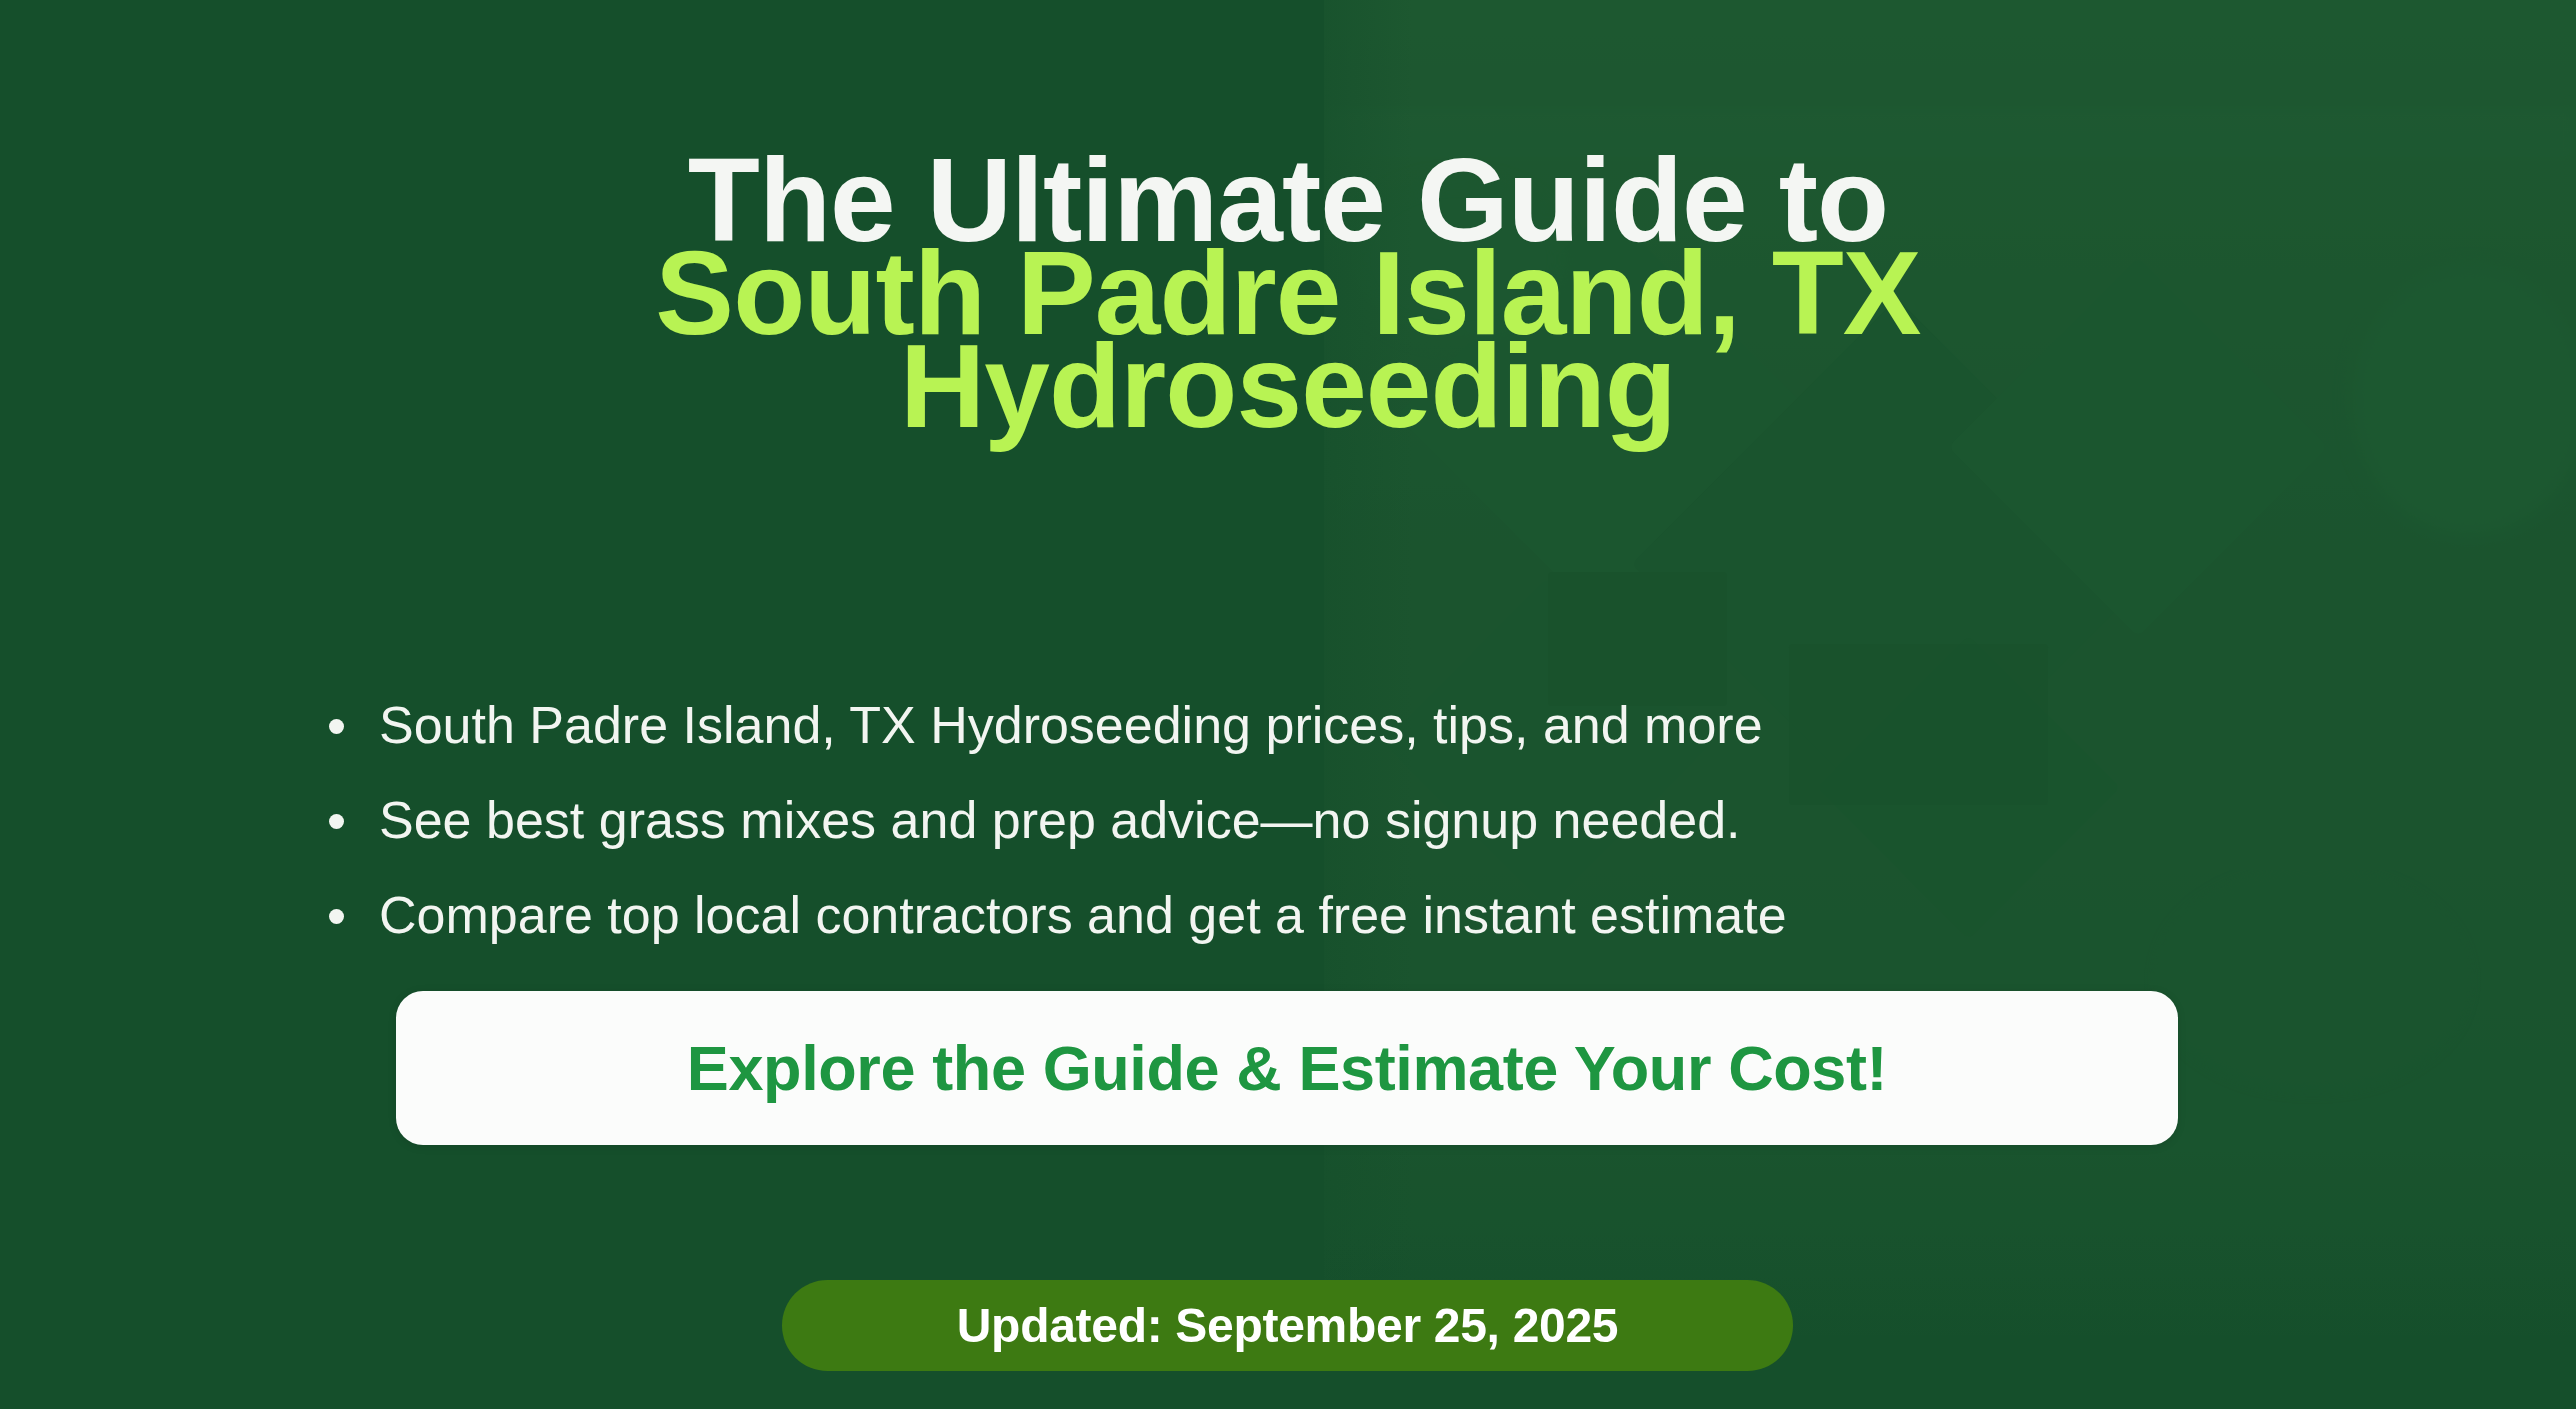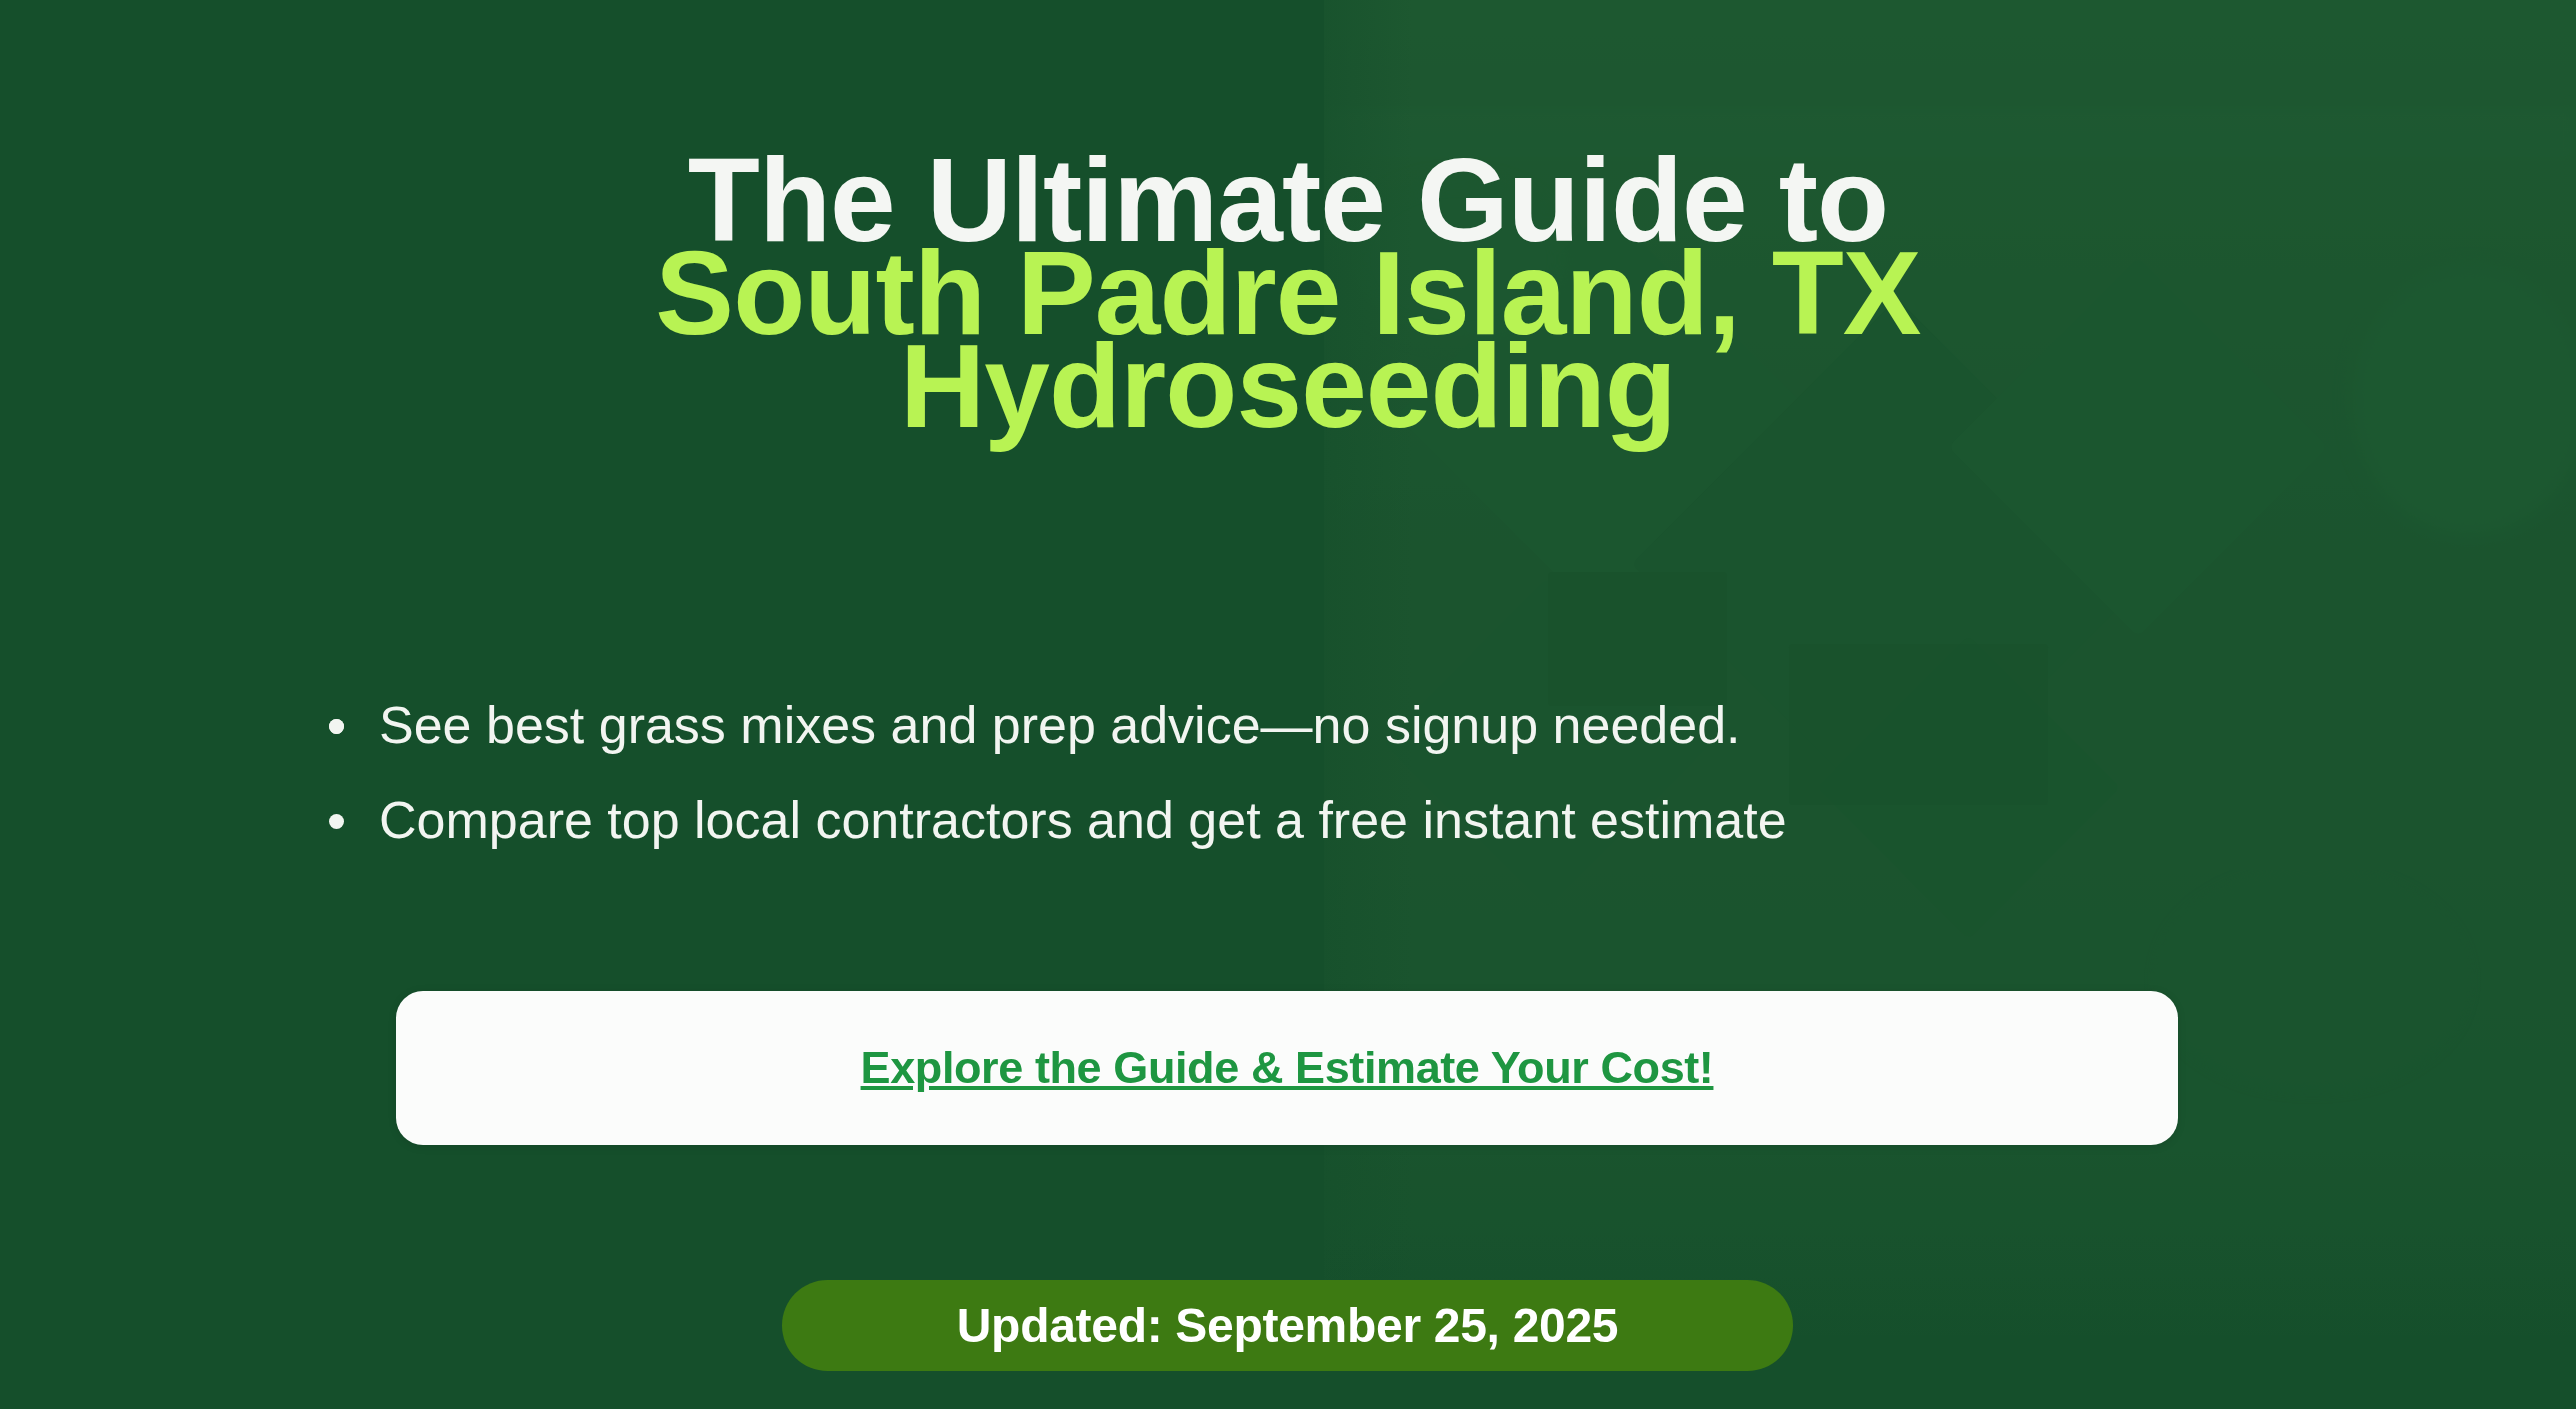--- a/index.html
+++ b/index.html
@@ -158,29 +158,28 @@
     left: 396px;
     top: 991px;
     width: 1782px;
     height: 154px;
     background: #FBFCFB;
     border: none;
     border-radius: 27px;
     color: #1E9641;
     font-family: "Liberation Sans", sans-serif;
     font-weight: 700;
-    font-size: 45px;
+    font-size: 63px;
     letter-spacing: -0.4px;
     cursor: pointer;
     display: flex;
     align-items: center;
     justify-content: center;
     box-shadow: 0 1.8px 9px rgba(0,0,0,0.10);
     padding: 0;
-    text-decoration: underline;
   }
 
   .badge {
     position: absolute;
     left: 782px;
     top: 1232px;
     width: 1011px;
     height: 91px;
     background: #3D7A12;
     border-radius: 46px;
@@ -223,20 +222,21 @@
 
     <h1 class="headline">
       <span class="l1">The Ultimate Guide to</span>
       <span class="l2">South Padre Island, TX</span>
       <span class="l3">Hydroseeding</span>
     </h1>
 
     <ul class="bullets">
       <li>
         <span class="dot"></span>
+        <span>South Padre Island, TX Hydroseeding prices, tips, and more</span>
       </li>
       <li>
         <span class="dot"></span>
         <span>See best grass mixes and prep advice—no signup needed.</span>
       </li>
       <li>
         <span class="dot"></span>
         <span>Compare top local contractors and get a free instant estimate</span>
       </li>
     </ul>

